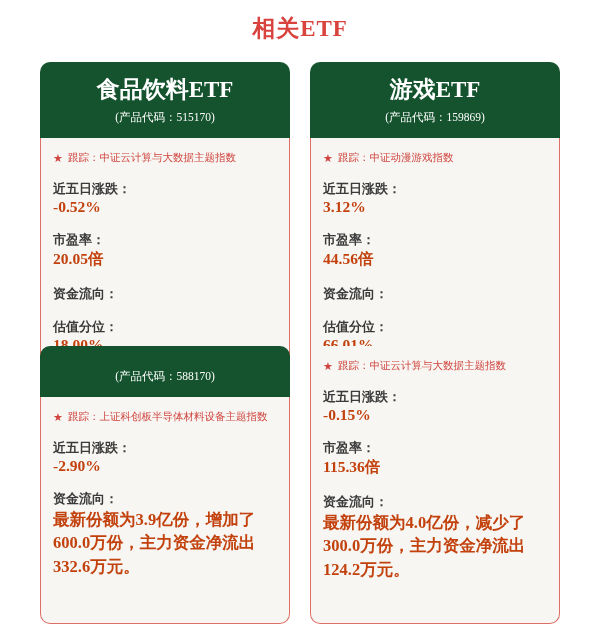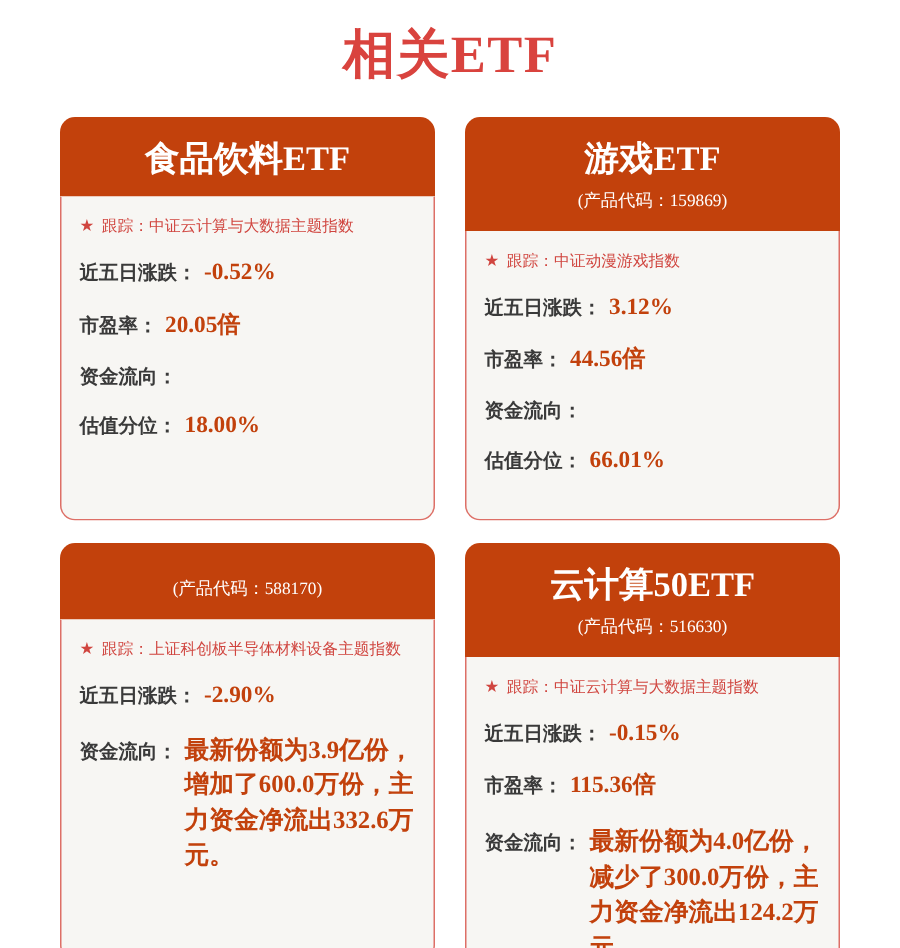--- a/index.html
+++ b/index.html
@@ -4,39 +4,39 @@
 <style>
   * { margin:0; padding:0; box-sizing:border-box; }
   html,body { width:600px; height:632px; background:#ffffff; overflow:hidden; }
   body { font-family:"Liberation Sans","DejaVu Sans",sans-serif; }
 
   .page-title{
     text-align:center;
     color:#d9433e;
     font-family:"Liberation Serif","DejaVu Serif",serif;
     font-weight:bold;
-    font-size:35px;
+    font-size:23px;
     padding:13px 0 0 0;
     letter-spacing:1px;
   }
 
   .cards{
     display:grid;
     grid-template-columns:250px 250px;
     grid-template-rows:269px 278px;
     column-gap:20px;
     row-gap:15px;
     width:520px;
     margin:18px auto 0 auto;
   }
 
   .card{ display:flex; flex-direction:column; }
 
   .card-header{
-    background:#c2410c;
+    background:#14532d;
     border-radius:10px 10px 0 0;
     text-align:center;
     padding:15px 8px 13px 8px;
   }
   .card-title{
     color:#ffffff;
     font-family:"Liberation Serif","DejaVu Serif",serif;
     font-weight:bold;
     font-size:23px;
     line-height:1.1;
@@ -68,20 +68,21 @@
   .star-icon{
     font-size:11px;
     margin-right:5px;
     line-height:1;
   }
 
   .field{
     display:flex;
     align-items:baseline;
     margin-top:15px;
+    flex-direction:column;
   }
   .field-label{
     color:#3a3a3a;
     font-weight:bold;
     font-size:13px;
     white-space:nowrap;
     margin-right:5px;
     flex:0 0 auto;
   }
   .field-value{
@@ -98,20 +99,21 @@
 </style>
 </head>
 <body>
 
 <div class="page-title">相关ETF</div>
 
 <div class="cards">
   <div class="card">
     <div class="card-header">
       <div class="card-title">食品饮料ETF</div>
+      <div class="card-code">(产品代码：515170)</div>
     </div>
     <div class="card-body">
       <div class="tracking">
         <span class="star-icon">★</span>
         <span class="tracking-label">跟踪：</span>
         <span class="tracking-index">中证云计算与大数据主题指数</span>
       </div>
 
   <div class="field">
     <span class="field-label">近五日涨跌：</span>
@@ -184,24 +186,20 @@
   </div>
 
   <div class="field block">
     <span class="field-label">资金流向：</span>
     <span class="field-value">最新份额为3.9亿份，增加了600.0万份，主力资金净流出332.6万元。</span>
   </div>
 </div>
   </div>
 
   <div class="card">
-    <div class="card-header">
-      <div class="card-title">云计算50ETF</div>
-      <div class="card-code">(产品代码：516630)</div>
-    </div>
     <div class="card-body">
       <div class="tracking">
         <span class="star-icon">★</span>
         <span class="tracking-label">跟踪：</span>
         <span class="tracking-index">中证云计算与大数据主题指数</span>
       </div>
 
   <div class="field">
     <span class="field-label">近五日涨跌：</span>
     <span class="field-value">-0.15%</span>

